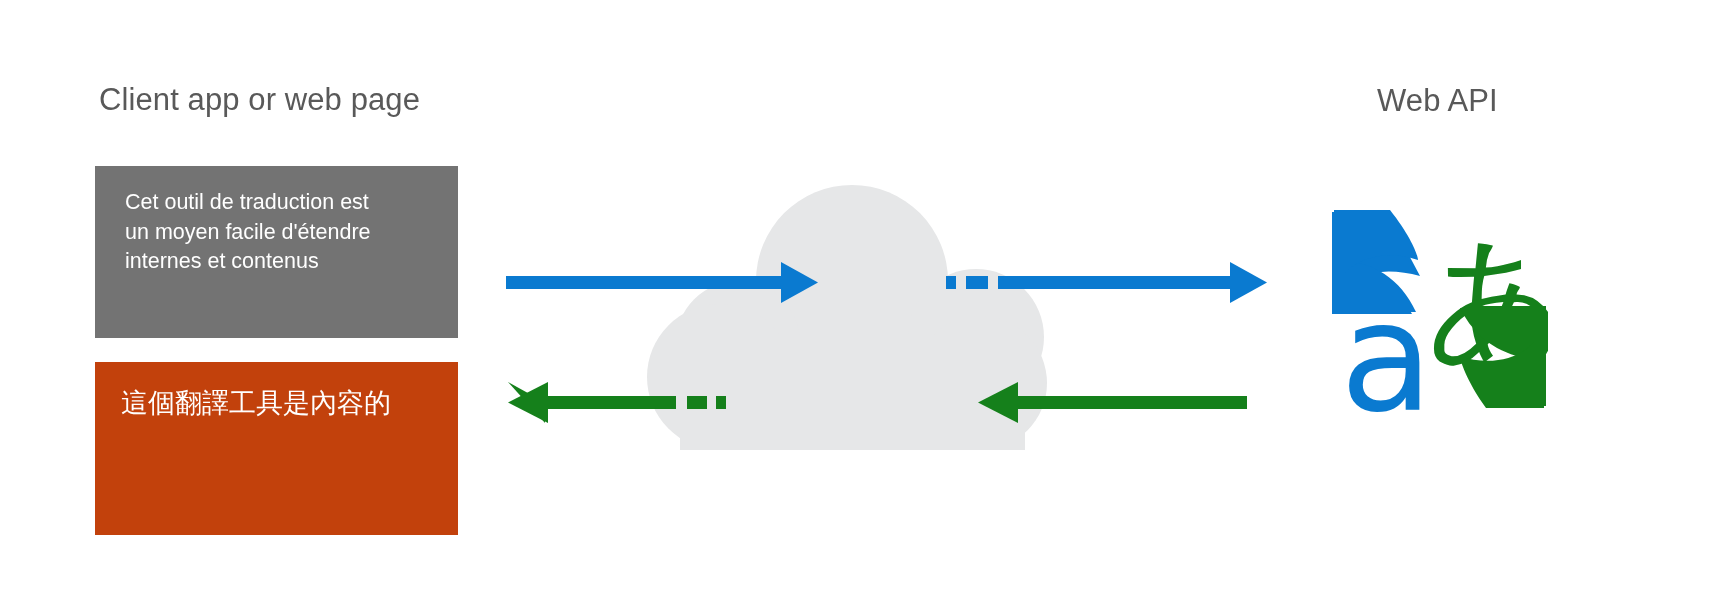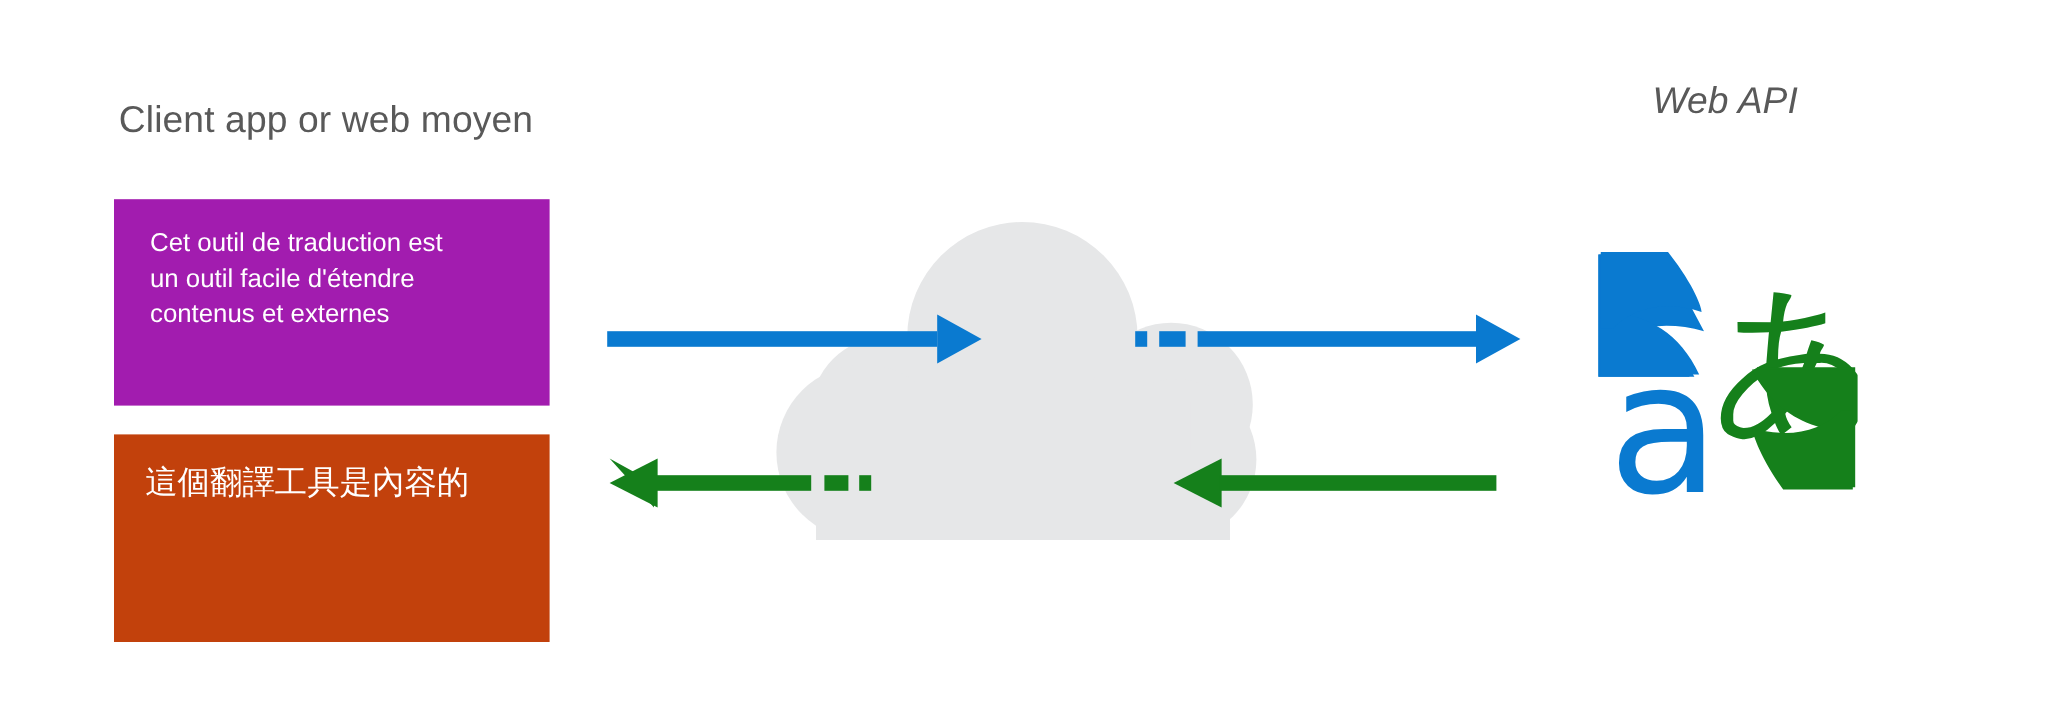--- a/index.html
+++ b/index.html
@@ -26,34 +26,34 @@
   .col-title {
     position: absolute;
     color: #595959;
     font-size: 31px;
     font-weight: 400;
     letter-spacing: 0.1px;
     white-space: nowrap;
     line-height: 1.1;
   }
   #client-title { left: 99px; top: 83px; }
-  #api-title    { left: 1377px; top: 67px; font-style: italic; }
+  #api-title    { left: 1377px; top: 84px; }
 
   
   .msg-box {
     position: absolute;
     box-sizing: border-box;
     color: #ffffff;
   }
   #source-box {
     left: 95px;
     top: 166px;
     width: 363px;
     height: 172px;
-    background: #a21caf;
+    background: #737373;
     padding: 22px 28px 0 30px;
   }
   #target-box {
     left: 95px;
     top: 362px;
     width: 363px;
     height: 173px;
     background: #c2410c;
     padding: 22px 24px 0 26px;
   }
@@ -95,40 +95,40 @@
     top: 198px;
     width: 218px;
     height: 218px;
   }
 </style>
 </head>
 <body>
 
 <div class="stage">
 
-  <div class="col-title" id="client-title">Client app or web moyen</div>
+  <div class="col-title" id="client-title">Client app or web page</div>
 
   <div class="col-title" id="api-title">Web API</div>
 
   <svg id="cloud" viewBox="0 0 462 265" aria-hidden="true">
     <g>
       <circle cx="232" cy="96" r="96" fill="#e6e7e8"></circle>
       <circle cx="118" cy="158" r="62" fill="#e6e7e8"></circle>
       <circle cx="356" cy="152" r="68" fill="#e6e7e8"></circle>
       <circle cx="100" cy="192" r="73" fill="#e6e7e8"></circle>
       <circle cx="360" cy="198" r="67" fill="#e6e7e8"></circle>
       <rect x="90" y="150" width="282" height="115" fill="#e6e7e8"></rect>
       <rect x="60" y="190" width="345" height="75" fill="#e6e7e8"></rect>
     </g>
   </svg>
 
   <div class="msg-box" id="source-box">
     <div class="msg-line-latin">Cet outil de traduction est</div>
-    <div class="msg-line-latin">un outil facile d'étendre</div>
-    <div class="msg-line-latin">contenus et externes</div>
+    <div class="msg-line-latin">un moyen facile d'étendre</div>
+    <div class="msg-line-latin">internes et contenus</div>
   </div>
 
   <div class="msg-box" id="target-box">
     <div class="msg-line-cjk">這個翻譯工具是內容的</div>
   </div>
 
   <svg id="arrows" viewBox="0 0 1715 600" aria-hidden="true">
 
     <g>
 

